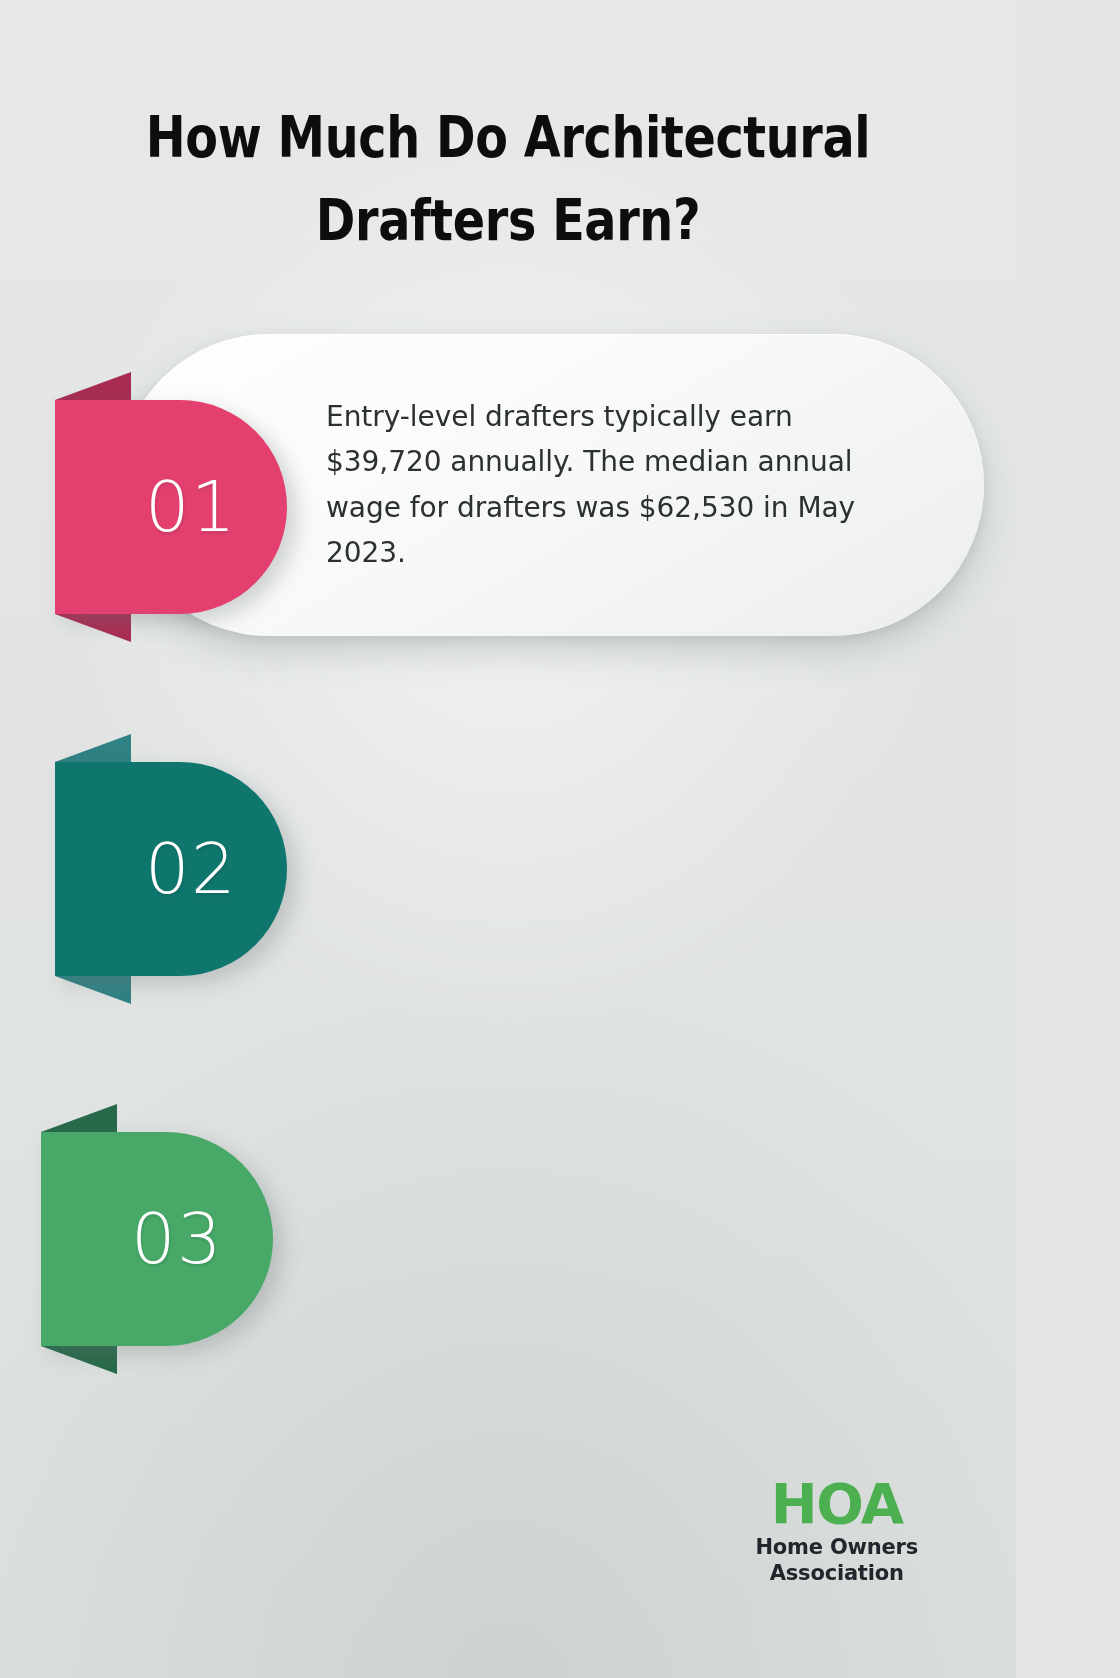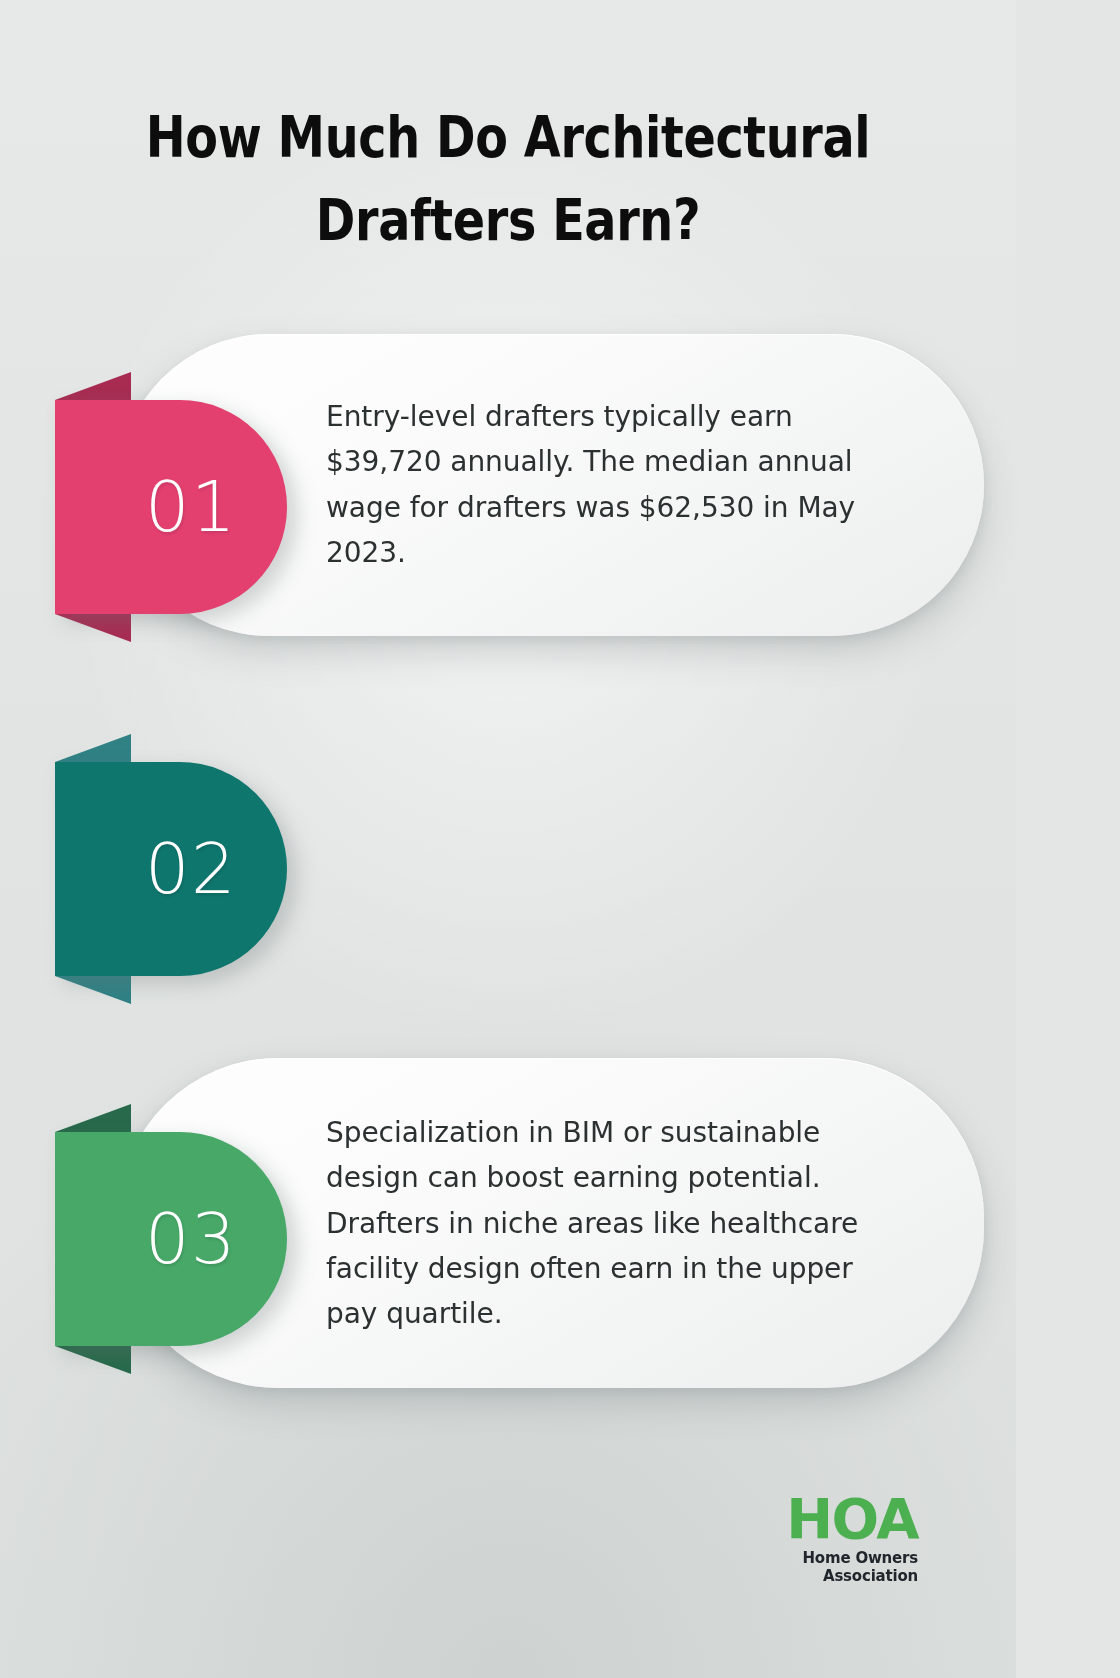--- a/index.html
+++ b/index.html
@@ -81,21 +81,21 @@
   }
 
   
   .badge-wrap {
     position: absolute;
     width: 232px;
     height: 270px;
   }
   .badge-wrap-1 { left: 55px;  top: 372px; }
   .badge-wrap-2 { left: 55px;  top: 734px; }
-  .badge-wrap-3 { left: 55px;  top: 1104px; }
+  .badge-wrap-3 { left: 41px;  top: 1104px; }
 
   
   .badge-body {
     position: absolute;
     left: 0;
     top: 28px;
     width: 232px;
     height: 214px;
     border-radius: 0 110px 110px 0;
     display: flex;
@@ -129,34 +129,34 @@
     line-height: 1;
     transform: translateX(20px);
     text-shadow: 1px 2px 3px rgba(0,0,0,0.12);
   }
 
   
   .logo {
     position: absolute;
     right: 98px;
     bottom: 92px;
-    text-align: right;
+    text-align: center;
   }
   .logo-mark {
     font-family: "DejaVu Sans", "Liberation Sans", sans-serif;
     font-weight: 700;
     font-size: 56px;
     line-height: 0.95;
     letter-spacing: -1.5px;
     color: #4caf50;
   }
   .logo-sub {
     font-family: "DejaVu Sans", "Liberation Sans", sans-serif;
     font-weight: 700;
-    font-size: 15px;
+    font-size: 21px;
     line-height: 1.24;
     letter-spacing: -0.2px;
     color: #20262c;
     margin-top: 4px;
   }
   .logo-sub span { display: block; }
 </style>
 </head>
 <body>
 
@@ -180,23 +180,20 @@
   </div>
 
   <div class="badge-wrap badge-wrap-2">
     <div class="fold fold-top" style="background:#2f8184"></div>
     <div class="fold fold-bot" style="background:#2f8184"></div>
     <div class="badge-body" style="background:#0f766e">
       <span class="badge-num">02</span>
     </div>
   </div>
 
-  <div class="card card-3">
-    <p class="card-text">Specialization in BIM or sustainable design can boost earning potential. Drafters in niche areas like healthcare facility design often earn in the upper pay quartile.</p>
-  </div>
   <div class="badge-wrap badge-wrap-3">
     <div class="fold fold-top" style="background:#27694a"></div>
     <div class="fold fold-bot" style="background:#27694a"></div>
     <div class="badge-body" style="background:#47a868">
       <span class="badge-num">03</span>
     </div>
   </div>
 
   <div class="logo">
     <div class="logo-mark">HOA</div>

